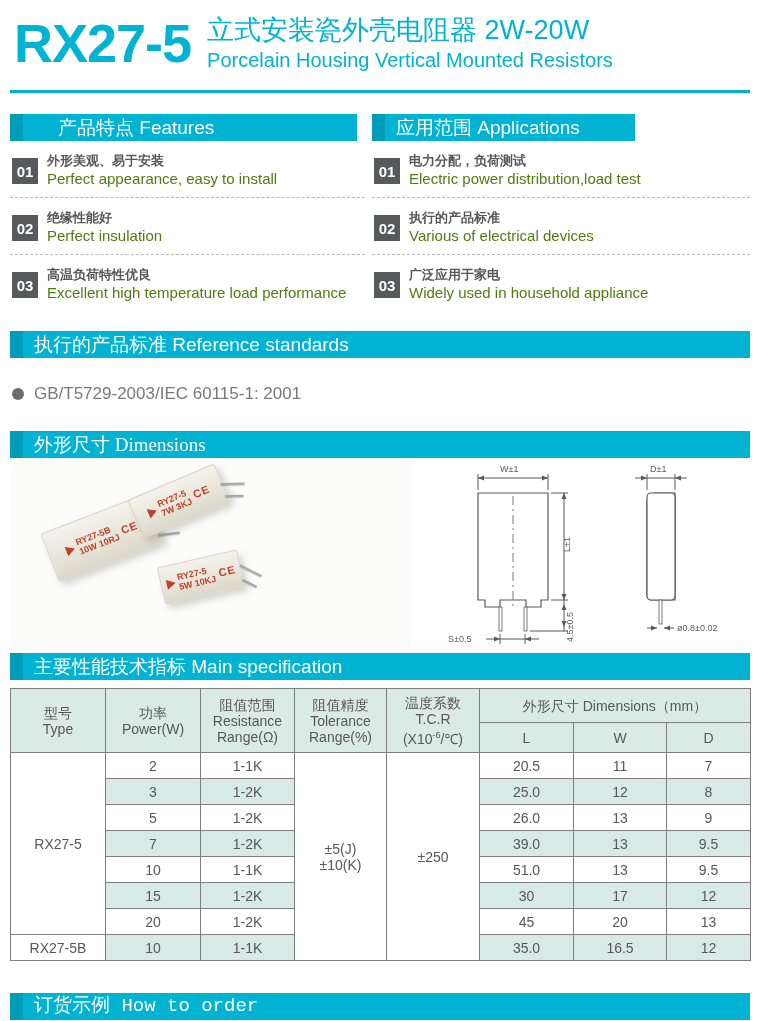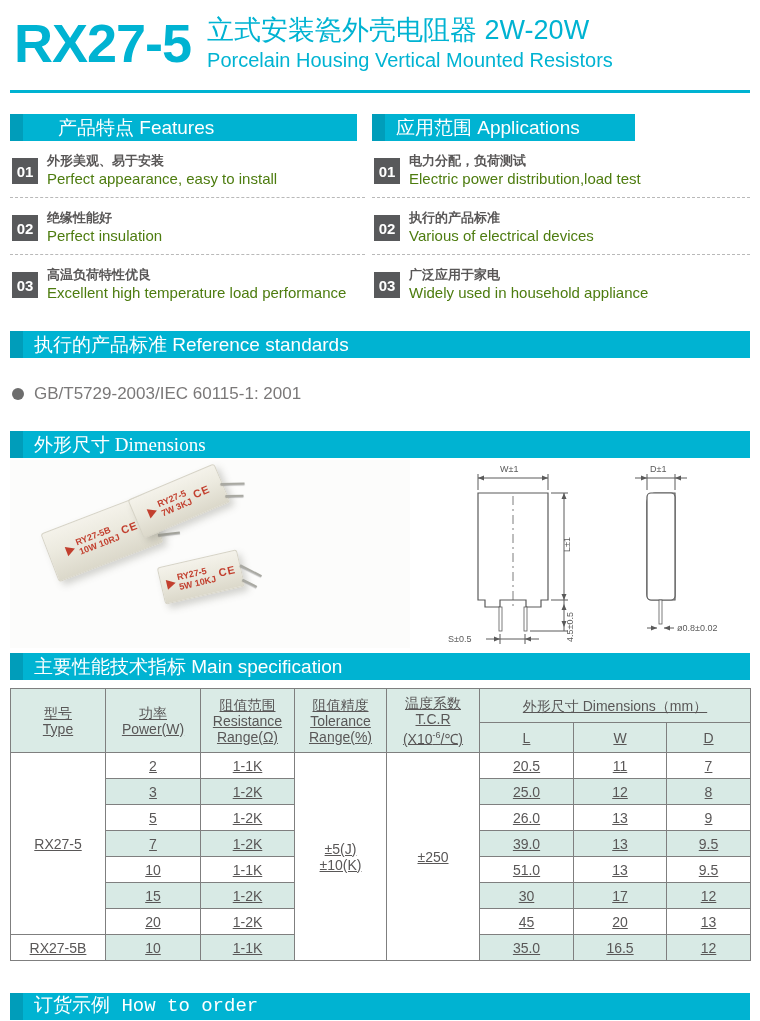--- a/index.html
+++ b/index.html
@@ -54,21 +54,21 @@
   .ce { font-size:11px; font-weight:700; margin-left:4px; letter-spacing:1px; }
   .pin { position:absolute; background:#a9a9a2; box-shadow:0 1px 1px rgba(0,0,0,.25); }
   .drawings { position:relative; width:350px; height:188px; }
   .drawings svg { position:absolute; top:0; }
   .dwg-label { font-size:9px; fill:#5a5a5a; }
   .dwg-line { stroke:#5a5a5a; stroke-width:1; fill:none; }
   .dwg-body { stroke:#5a5a5a; stroke-width:1.2; fill:#fff; }
 
   
   .spec-bar { margin:5px 10px 8px 10px; }
-  table.spec { border-collapse:collapse; margin:5px 10px 0 10px; width:740px; table-layout:fixed;text-decoration:underline; }
+  table.spec { border-collapse:collapse; margin:5px 10px 0 10px; width:740px; table-layout:fixed; }
   table.spec th, table.spec td { border:1px solid #7f7f7f; text-align:center; vertical-align:middle;
         font-size:14px; font-weight:400; color:#595757; padding:2px 2px; background:#fff; }
   table.spec th { background:#daebe6; line-height:16px; }
   table.spec td { height:26px; line-height:16px; }
   td.alt, th.alt { background:#d8eae5 !important; }
   .sup { font-size:9px; vertical-align:super; }
 
   
   .order-bar { margin:32px 10px 0 10px;font-family:Liberation Mono, monospace; }
   table.order { border-collapse:collapse; margin:9px 10px 0 10px; width:740px; table-layout:fixed; }

